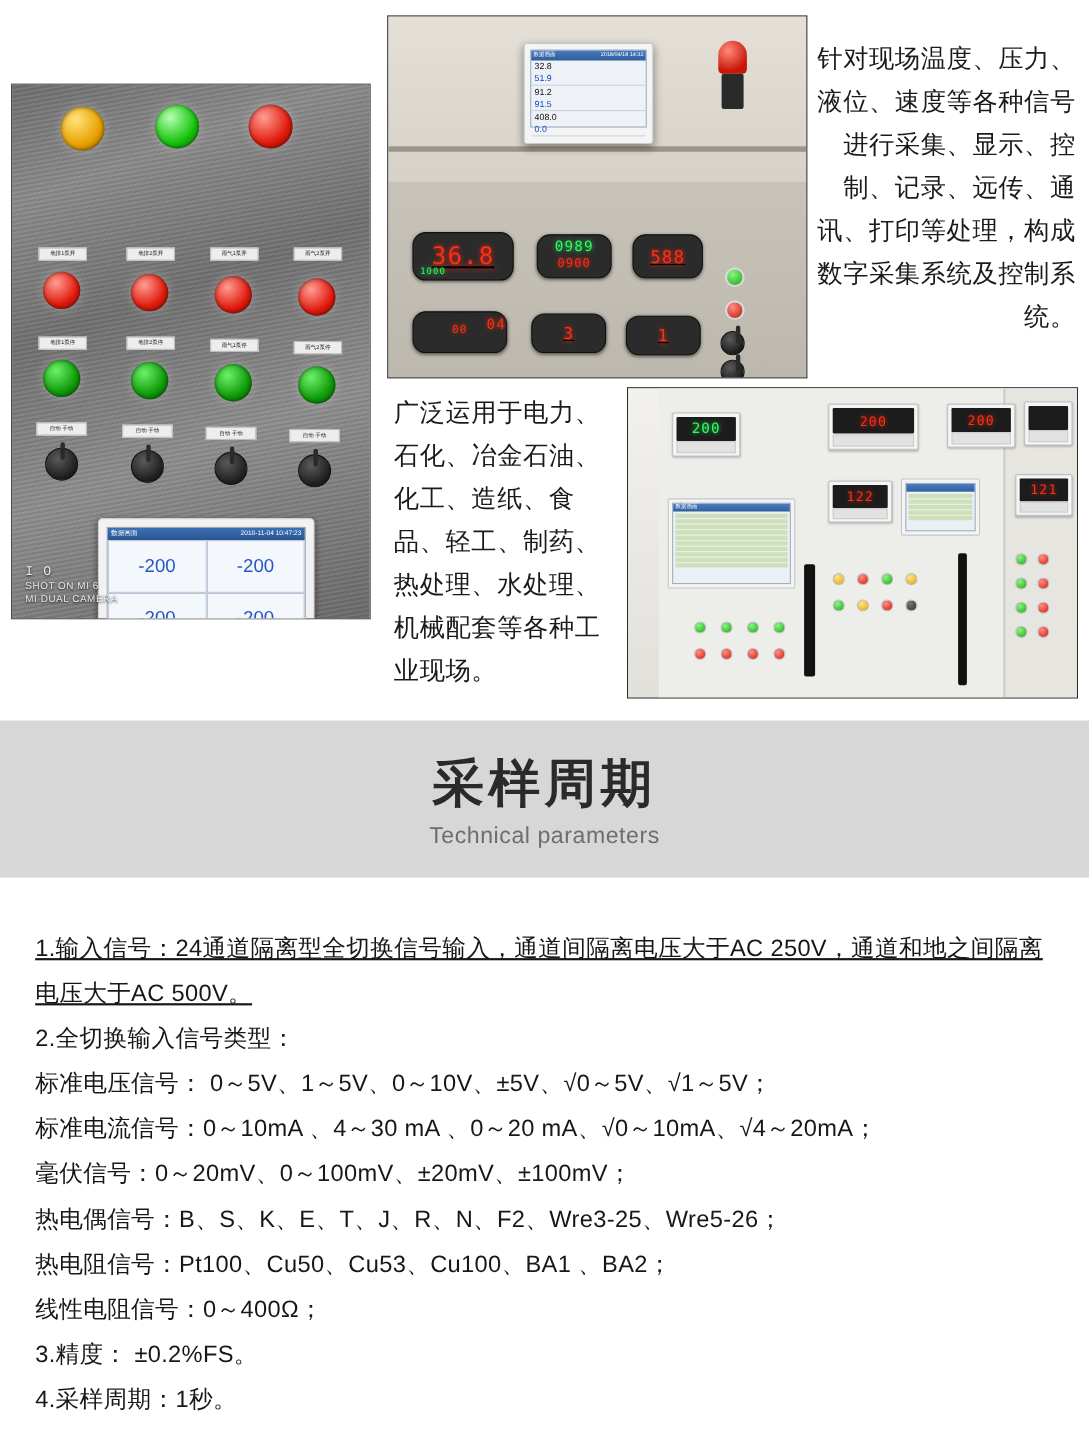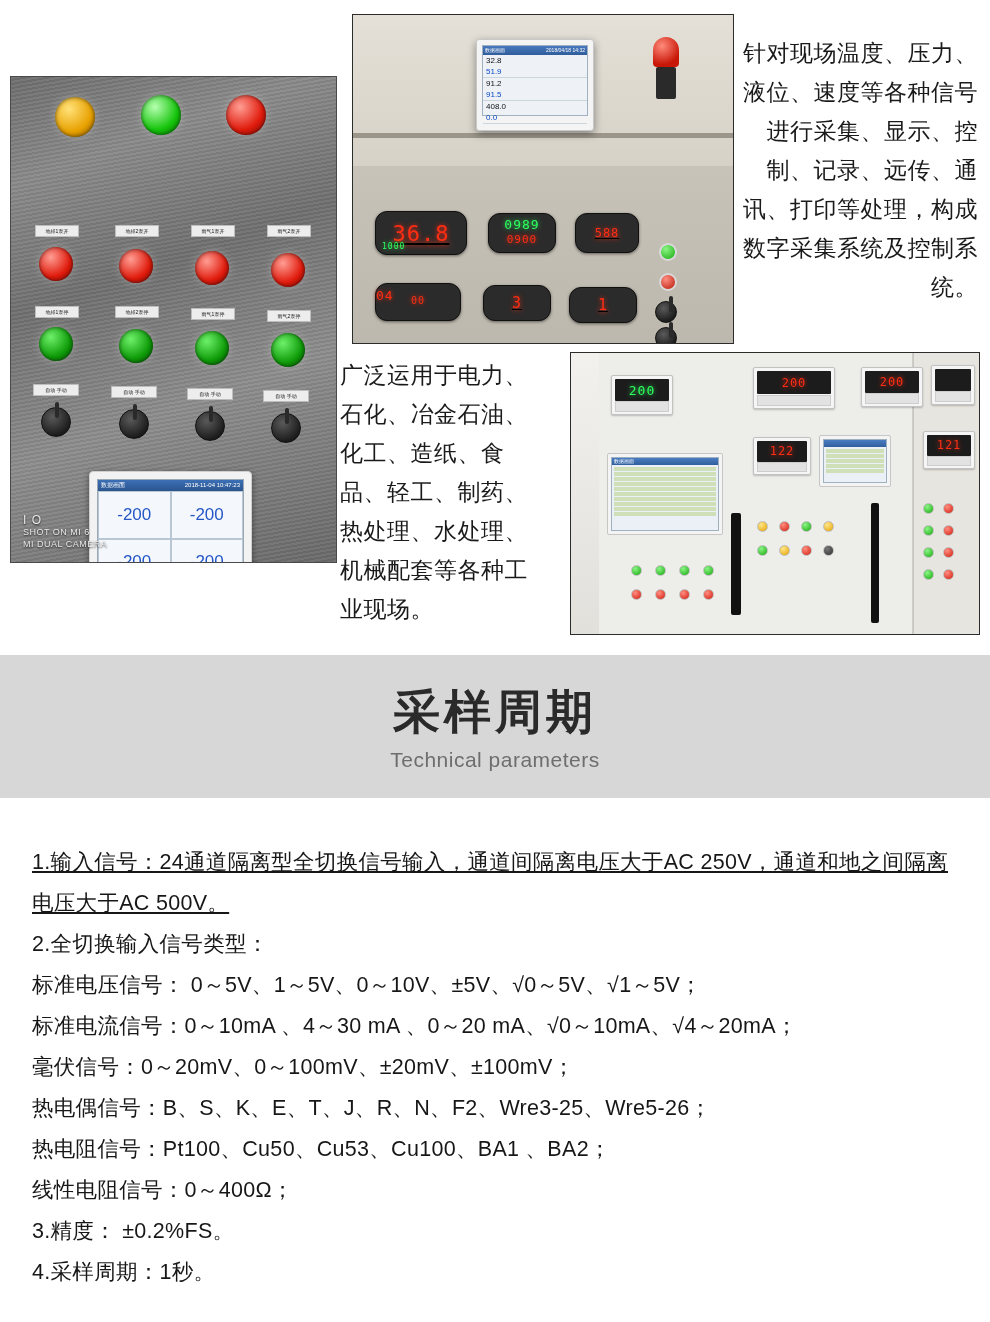--- a/index.html
+++ b/index.html
@@ -78,21 +78,21 @@
   .hmi-cell {
     border: 1px solid #b9c6d4; color: #2457c5; font-size: 17px;
     display: flex; align-items: center; justify-content: center;
     font-family: "Liberation Sans", sans-serif; background: #f4f8fd;
   }
   .watermark {
     position:absolute; left: 12px; bottom: 12px; color: #e9e9e9; font-size: 9px;
     line-height: 12px; letter-spacing: .5px; text-shadow: 0 1px 2px rgba(0,0,0,.8);
     font-family: "Liberation Sans", sans-serif;
   }
-  .wm-logo { font-size: 12px; letter-spacing: 1px; }
+  .wm-logo { font-size: 12px; letter-spacing: 1px; font-family: Liberation Mono, monospace; }
 
   
   #photo-cabinet-top {
     left: 352px; top: 14px; width: 382px; height: 330px;
     background: linear-gradient(#cfc9bf, #bdb7ac);
     border: 1px solid #2c2c2c;
   }
   .cab-wall { position:absolute; inset:0; background: linear-gradient(#e4e0d7 0%, #d6d2c8 46%, #c8c3b8 46%, #bdb8ad 100%); }
   .cab-top  { position:absolute; left:0; right:0; top:118px; height:5px; background:#9c968a; }
   .beacon {
@@ -148,21 +148,21 @@
   
   .para {
     position: absolute;
     color: #1a1a1a;
     font-size: 23px;
     line-height: 39px;
     letter-spacing: .5px;
     font-family: "Liberation Sans", "DejaVu Sans", sans-serif;
   }
   #para-right { left: 742px; top: 34px; width: 236px; text-align: right; }
-  #para-mid   { left: 340px; top: 356px; width: 205px; text-align: left; }
+  #para-mid   { left: 358px; top: 356px; width: 205px; text-align: left; }
 
   
   .band {
     position: absolute; left: 0; top: 655px; width: 990px; height: 143px;
     background: #d7d7d7;
     display: flex; flex-direction: column; align-items: center; justify-content: center;
   }
   .band h1 {
     margin: 0; font-size: 47px; letter-spacing: 4px; color: #2a2a2a; font-weight: bold;
     font-family: "Liberation Sans", "DejaVu Sans", sans-serif;
@@ -223,21 +223,21 @@
     <div class="tag" style="left:22px;  top:307px; width:46px; font-size:5px;">自动 手动</div>
     <div class="tag" style="left:100px; top:309px; width:46px; font-size:5px;">自动 手动</div>
     <div class="tag" style="left:176px; top:311px; width:46px; font-size:5px;">自动 手动</div>
     <div class="tag" style="left:252px; top:313px; width:46px; font-size:5px;">自动 手动</div>
 
     <div class="knob" style="left:30px;  top:330px;"></div>
     <div class="knob" style="left:108px; top:332px;"></div>
     <div class="knob" style="left:184px; top:334px;"></div>
     <div class="knob" style="left:260px; top:336px;"></div>
 
-    <div class="hmi" style="left:78px; top:394px; width:163px; height:137px;">
+    <div class="hmi" style="left:78px; top:394px; width:197px; height:137px;">
       <div class="hmi-screen" style="bottom:20px;">
         <div class="hmi-title">
           <span>数据画面</span>
           <span>2018-11-04 10:47:23</span>
         </div>
         <div class="hmi-grid">
           <div class="hmi-cell">-200</div>
           <div class="hmi-cell">-200</div>
           <div class="hmi-cell">-200</div>
           <div class="hmi-cell">-200</div>
@@ -287,28 +287,28 @@
       <span class="led led-red" style="font-size:22px;">36.8</span>
       <span class="led led-green" style="position:absolute; left:6px; bottom:3px; font-size:8px;">1000</span>
     </div>
 
     <div class="meter" style="left:135px; top:198px; width:68px; height:40px;">
       <div class="led led-green" style="position:absolute;left:0;right:0;top:3px;text-align:center;font-size:13px;">0989</div>
       <div class="led led-red" style="position:absolute;left:0;right:0;top:19px;text-align:center;font-size:11px;">0900</div>
     </div>
 
     <div class="meter" style="left:222px; top:198px; width:64px; height:40px; display:flex;align-items:center;justify-content:center;">
-      <span class="led led-red" style="font-size:12px;">588</span>
+      <span class="led led-red" style="font-size:16px;">588</span>
     </div>
 
     <div class="pilot" style="left:306px; top:228px; background:radial-gradient(circle at 35% 30%,#8bf585,#17a90e);"></div>
     <div class="pilot" style="left:306px; top:258px; background:radial-gradient(circle at 35% 30%,#ff8e82,#b81808);"></div>
 
     <div class="meter" style="left:22px; top:268px; width:86px; height:38px;">
-      <div class="led led-red" style="position:absolute;left:0;right:0;top:4px;text-align:left;font-size:13px;">04</div>
+      <div class="led led-red" style="position:absolute;left:0;right:0;top:4px;text-align:right;font-size:13px;">04</div>
       <div class="led led-red" style="position:absolute;left:0;right:0;top:11px;text-align:center;font-size:10px;">00</div>
     </div>
     <div class="meter" style="left:130px; top:270px; width:68px; height:36px; display:flex;align-items:center;justify-content:center;">
       <span class="led led-red" style="font-size:15px;">3</span>
     </div>
     <div class="meter" style="left:216px; top:272px; width:68px; height:36px; display:flex;align-items:center;justify-content:center;">
       <span class="led led-red" style="font-size:15px;">1</span>
     </div>
 
     <div class="knob" style="left:302px; top:286px; width:22px; height:22px;"></div>

